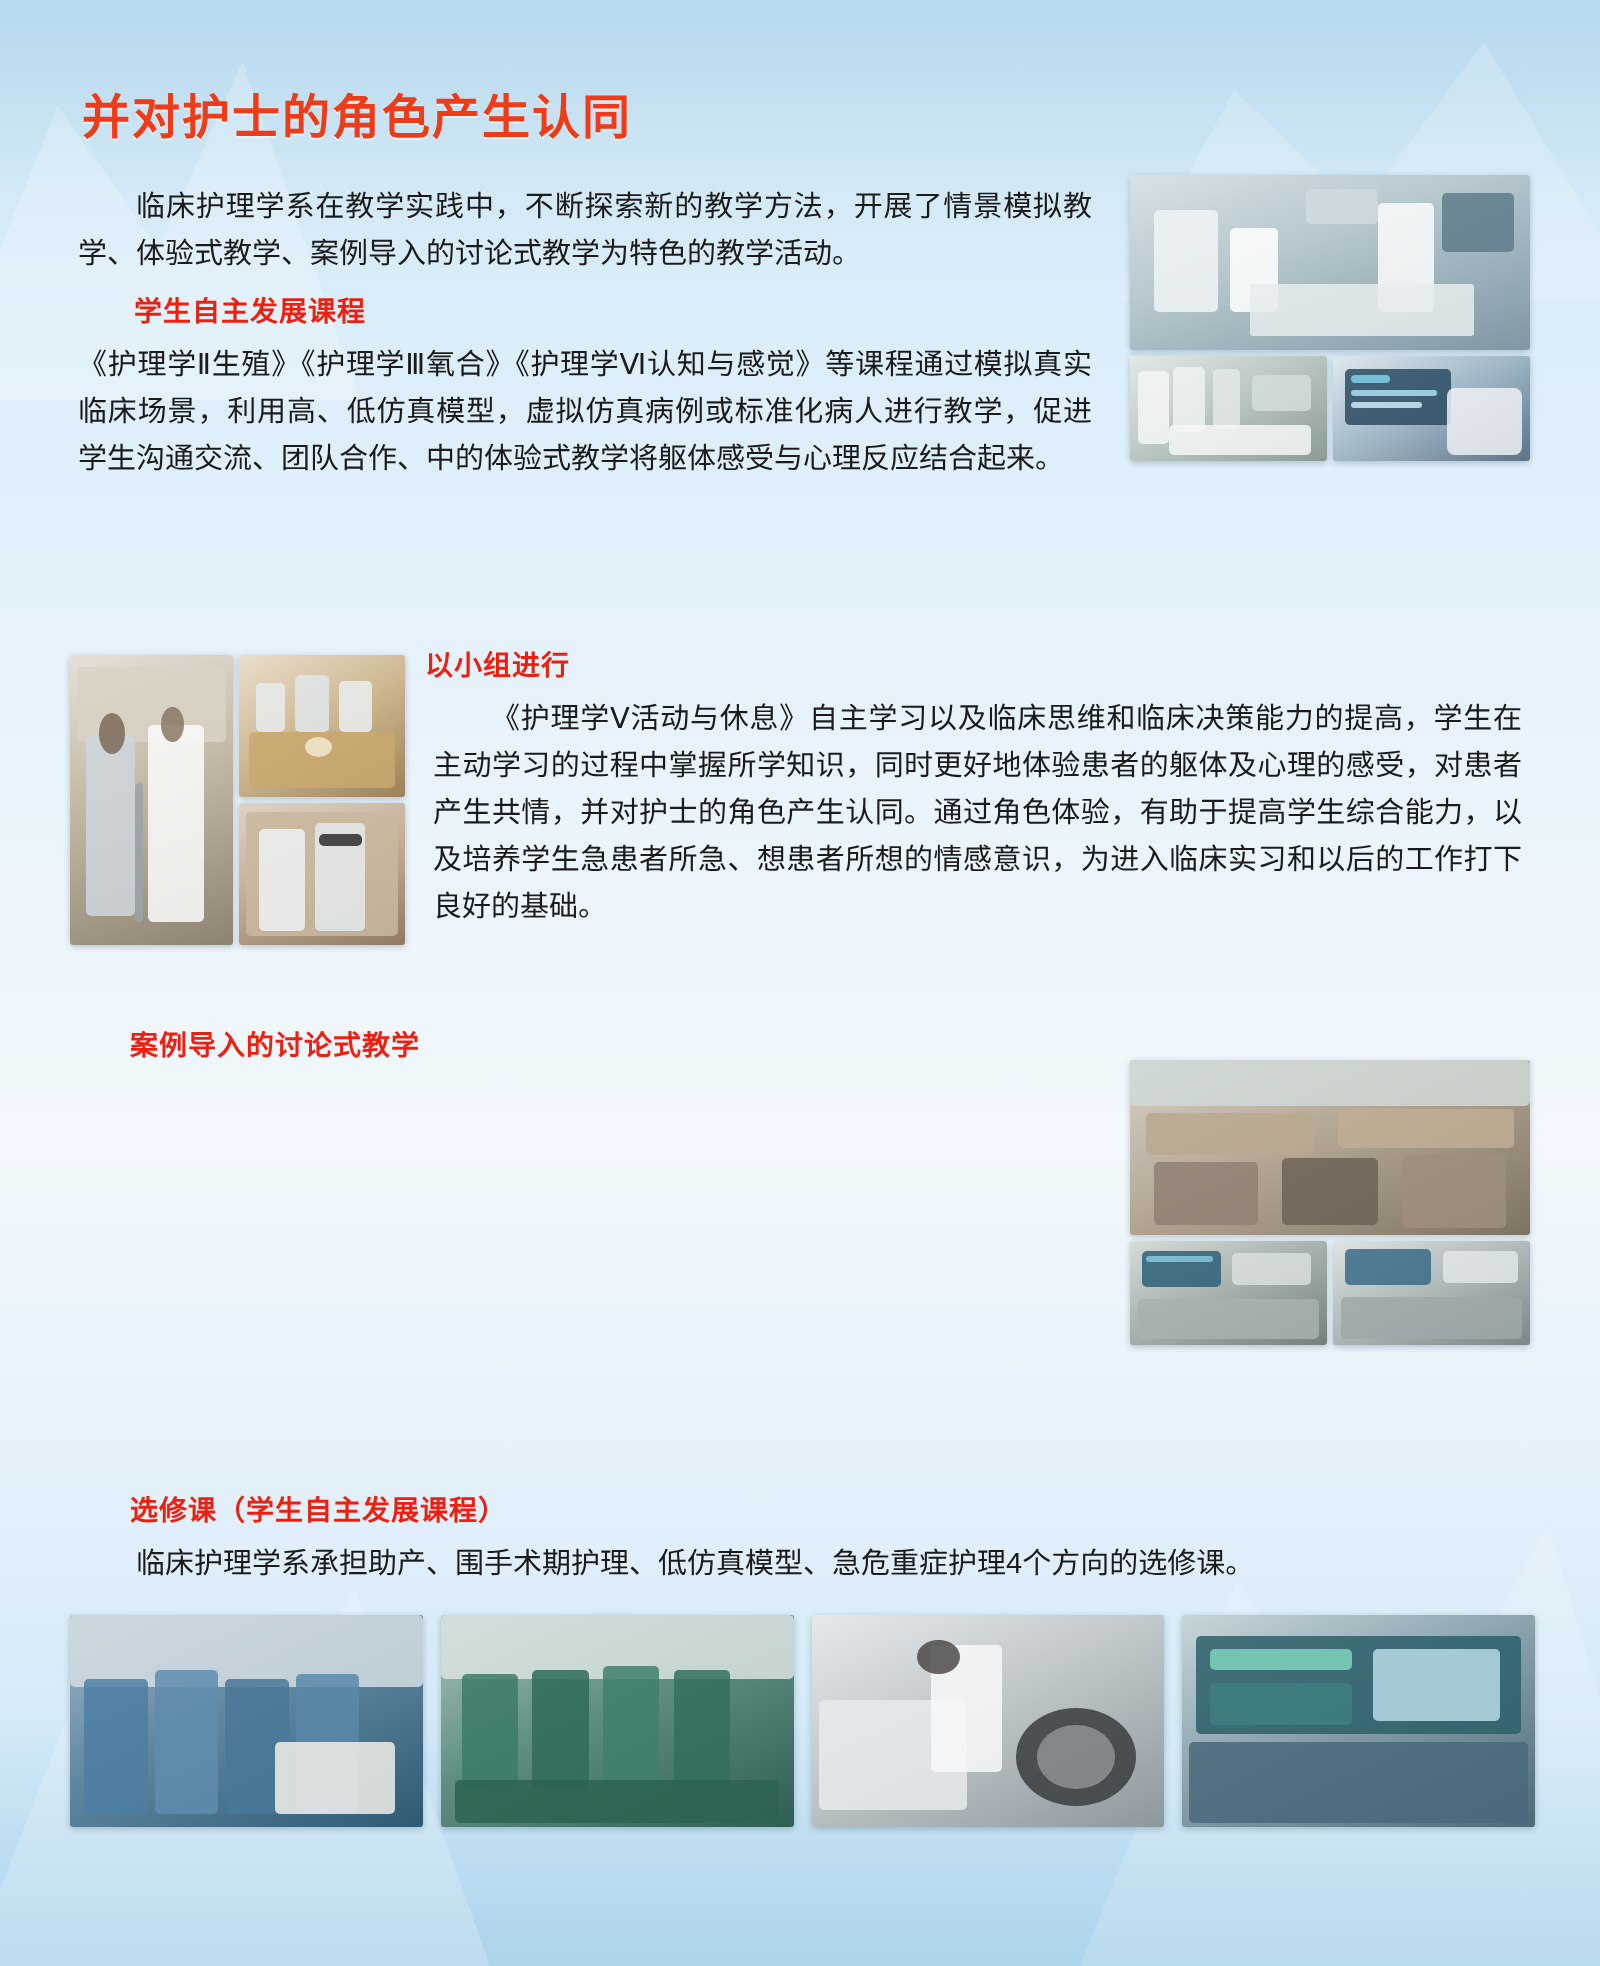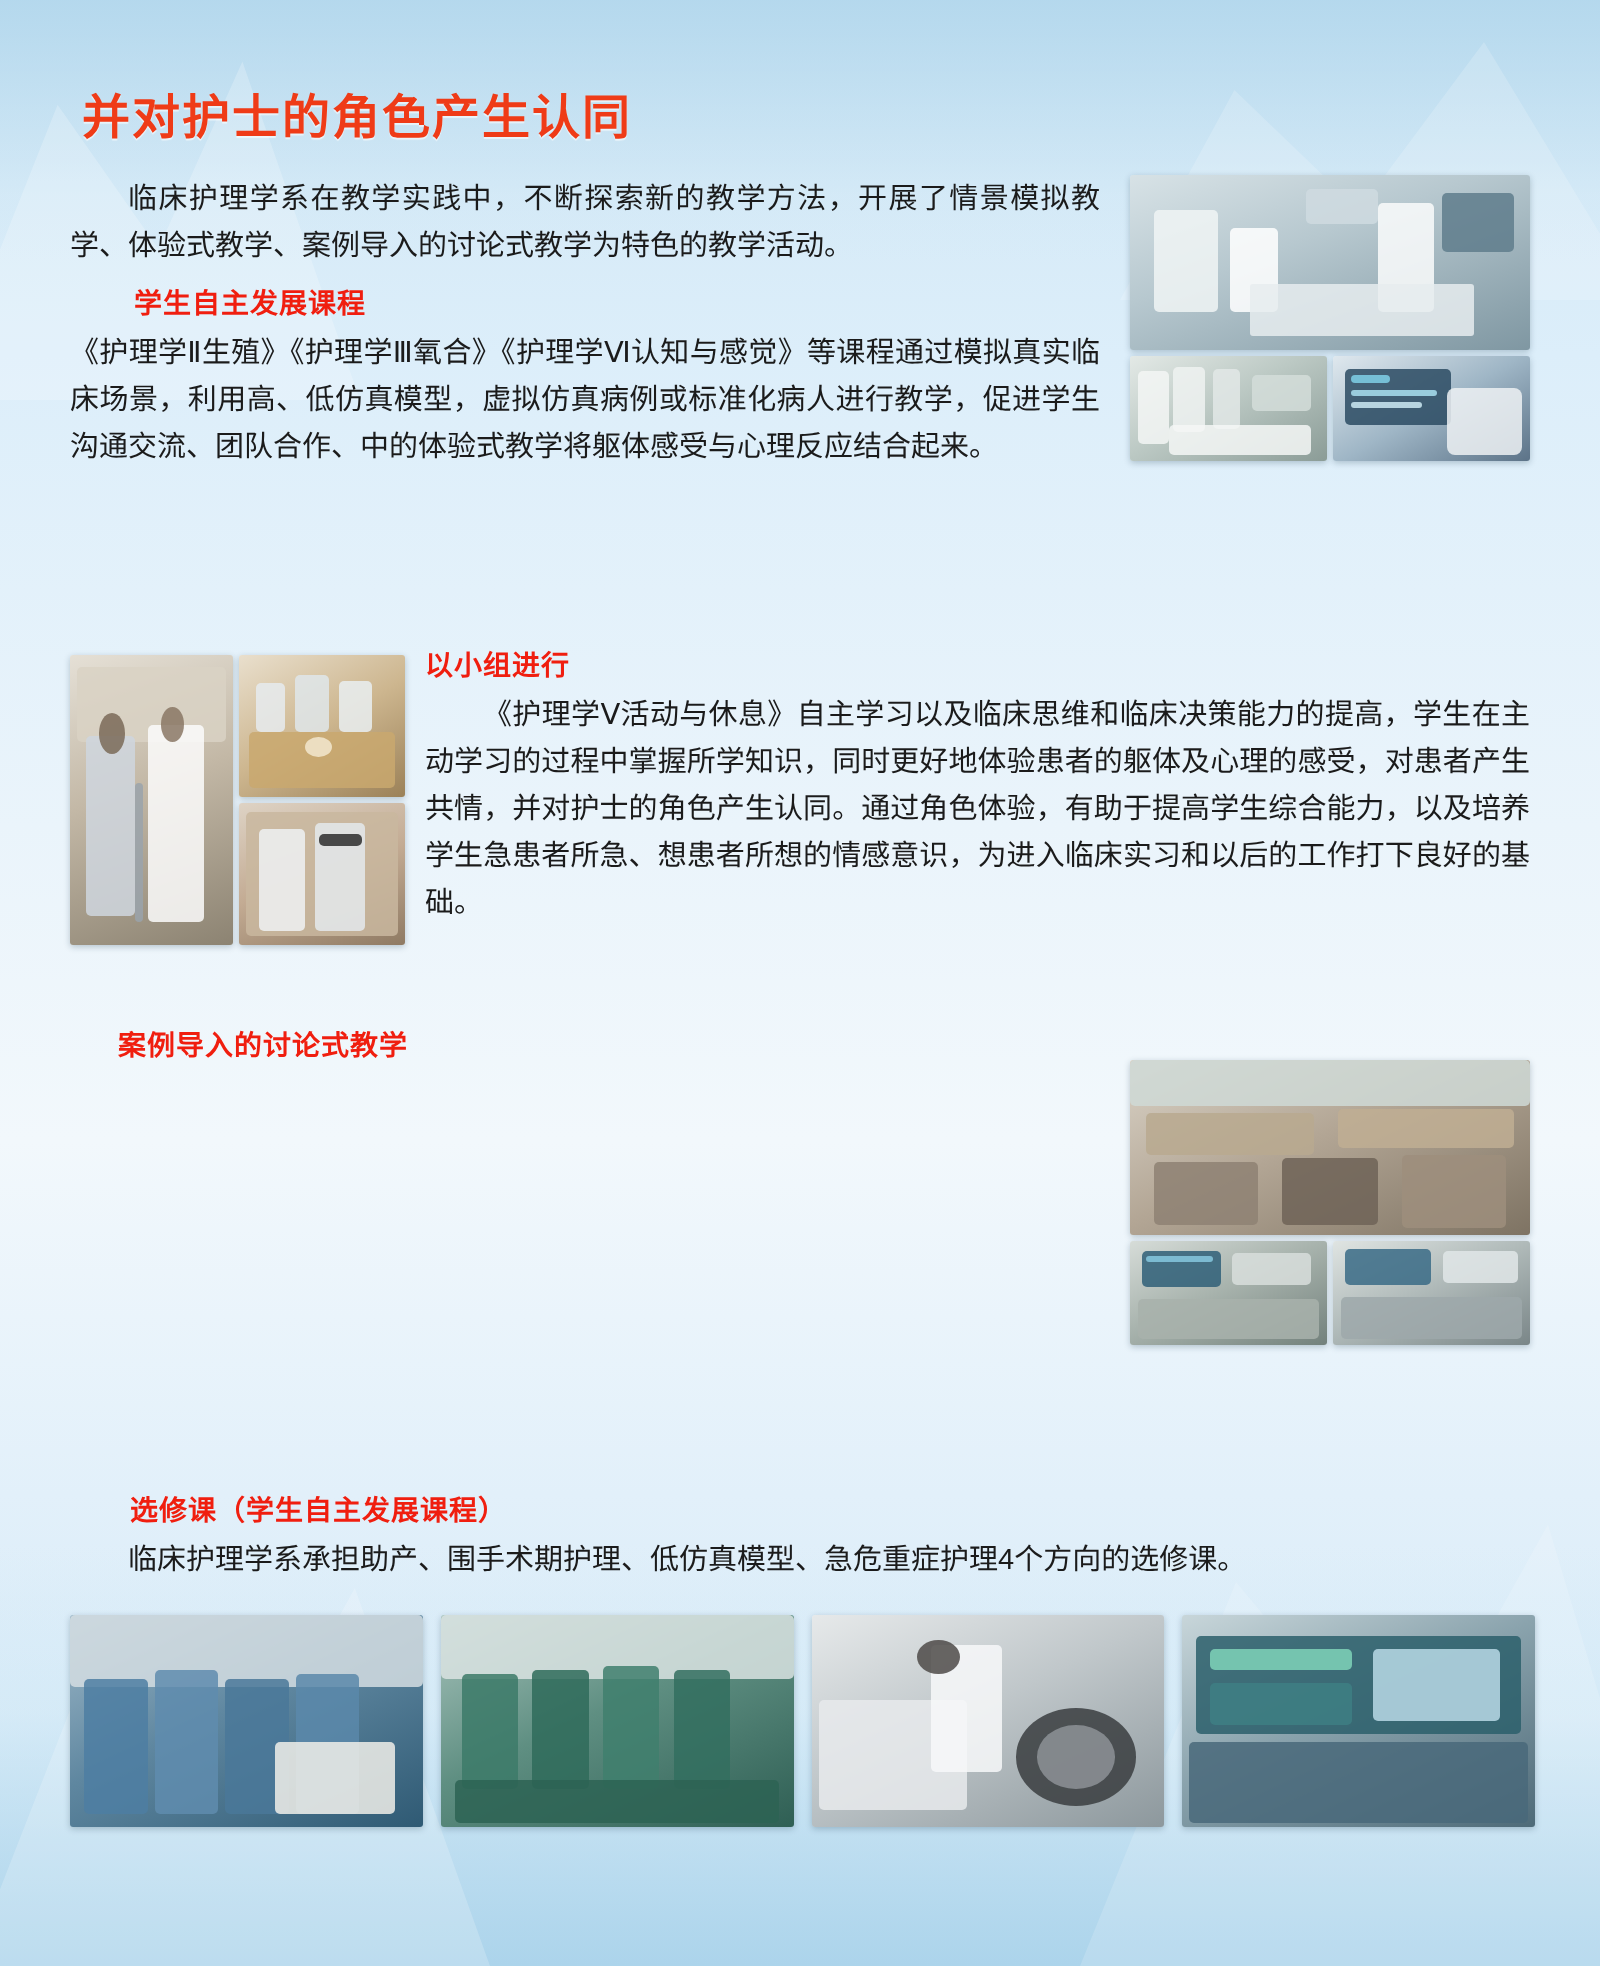--- a/index.html
+++ b/index.html
@@ -87,21 +87,21 @@
     margin: 0 0 4px 0;
     line-height: 1.5;
   }
 
   .para {
     font-size: 29px;
     line-height: 1.62;
     color: #1b1b1b;
     text-align: justify;
     text-justify: inter-ideograph;
-    margin: 0;
+    margin: 8px;
   }
   .para.indent { text-indent: 2em; }
 
   
   .photo {
     position: relative;
     overflow: hidden;
     border-radius: 3px;
     box-shadow: 0 2px 6px rgba(20,50,70,0.25);
     background: #9fb2bd;
@@ -307,21 +307,21 @@
           <span class="shape" style="left:4%;top:56%;width:92%;height:38%;background:#a8b1ac;"></span>
         </div>
         <div class="photo p-s pal-class3">
           <span class="shape" style="left:6%;top:8%;width:44%;height:34%;background:#3a6b86;"></span>
           <span class="shape" style="left:56%;top:10%;width:38%;height:30%;background:#e1e6e7;"></span>
           <span class="shape" style="left:4%;top:54%;width:92%;height:40%;background:#9ea8aa;"></span>
         </div>
       </div>
     </div>
     <div class="sec3-text">
-      <h2 class="sub-title" style="margin-left:48px;">案例导入的讨论式教学</h2>
+      <h2 class="sub-title" style="margin-left:60px;">案例导入的讨论式教学</h2>
     </div>
   </div>
 
   <div class="sec4">
     <h2 class="sub-title" style="margin-left:60px;">选修课（学生自主发展课程）</h2>
     <p class="para indent">临床护理学系承担助产、围手术期护理、低仿真模型、急危重症护理4个方向的选修课。</p>
   </div>
 
   <div class="gallery">
     <div class="photo g pal-or">

